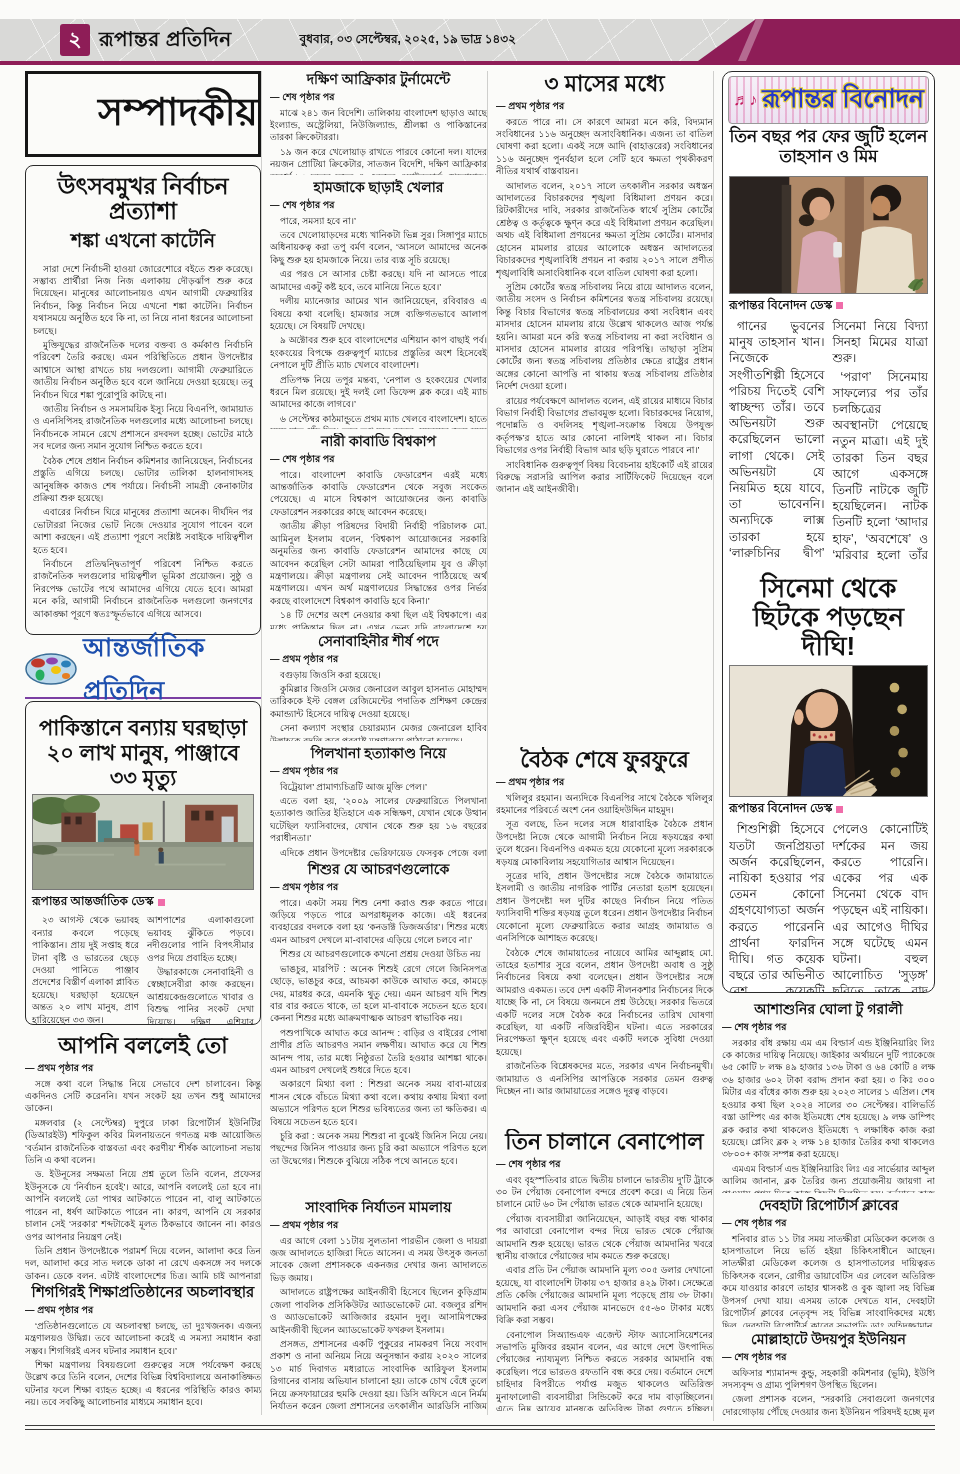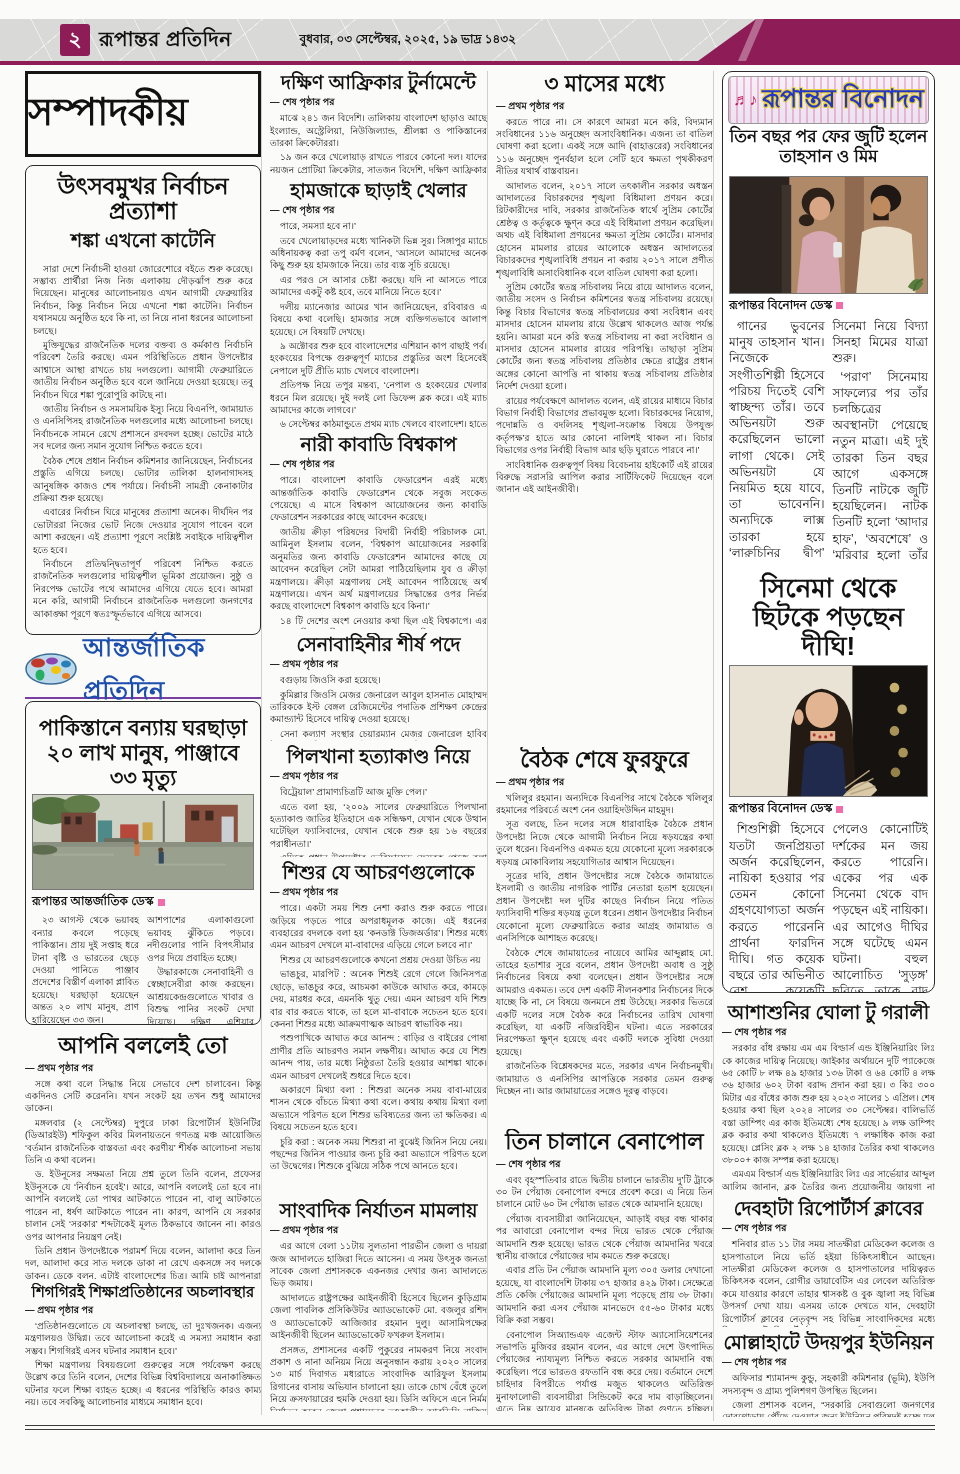--- a/index.html
+++ b/index.html
@@ -23,32 +23,32 @@
   .cols{display:flex;align-items:flex-start;padding:6px 25px 0;}
   .col{box-sizing:border-box;}
   .col+.col{border-left:1px solid #cfcfcd;padding-left:8px;}
   .c1{width:236px;}
   .c2{width:226px;}
   .c3{width:226px;}
   .c4{width:222px;}
 
   
   .art{overflow:hidden;margin-bottom:4px;}
-  .art-head{margin:1px 0 2px;text-align:center;font-weight:bold;font-size:19px;line-height:1.12;}
+  .art-head{margin:1px 0 2px;text-align:center;font-weight:bold;font-size:14px;line-height:1.12;}
   .h-md{font-size:15px;text-align:center;}
   .h-lg{font-size:22px;}
   .cont{font-weight:bold;font-size:9.5px;margin:1px 0 2px;}
   .body{font-size:9px;line-height:1.38;}
   .body p{margin:0 0 2px;text-indent:10px;text-align:justify;}
   .twocol{column-count:2;column-gap:8px;}
   .byline{font-weight:bold;font-size:12px;margin:2px 0;}
   .sq{display:inline-block;width:7px;height:7px;background:#f06daa;margin-left:4px;vertical-align:middle;}
 
   
-  .ed-title-box{height:80px;border:3px solid #161616;display:flex;align-items:center;justify-content:flex-start;margin-bottom:8px;}
+  .ed-title-box{height:80px;border:3px solid #161616;display:flex;align-items:center;justify-content:flex-end;margin-bottom:8px;}
   .ed-title-box span{font-size:38px;font-weight:bold;}
   .ed-box{height:470px;border:1.5px solid #2a2a2a;border-radius:8px;padding:6px 7px;overflow:hidden;margin-bottom:10px;box-sizing:border-box;}
   .ed-h1{text-align:center;font-weight:bold;font-size:23px;margin:2px 0 0;line-height:1.1;}
   .ed-h2{text-align:center;font-weight:bold;font-size:19px;margin:1px 0 5px;}
 
   
   .intl-logo{display:flex;align-items:center;gap:6px;height:52px;margin-bottom:2px;border-bottom:2px solid #7b3fa3;}
   .intl-logo-text{font-size:25px;font-weight:bold;color:#1d4fae;letter-spacing:.5px;}
   .intl-box{height:324px;border:1.5px solid #2a2a2a;border-radius:8px;padding:14px 6px;overflow:hidden;margin-bottom:8px;box-sizing:border-box;}
   .intl-head{text-align:center;font-weight:bold;font-size:21px;line-height:1.18;margin:0 0 4px;}

